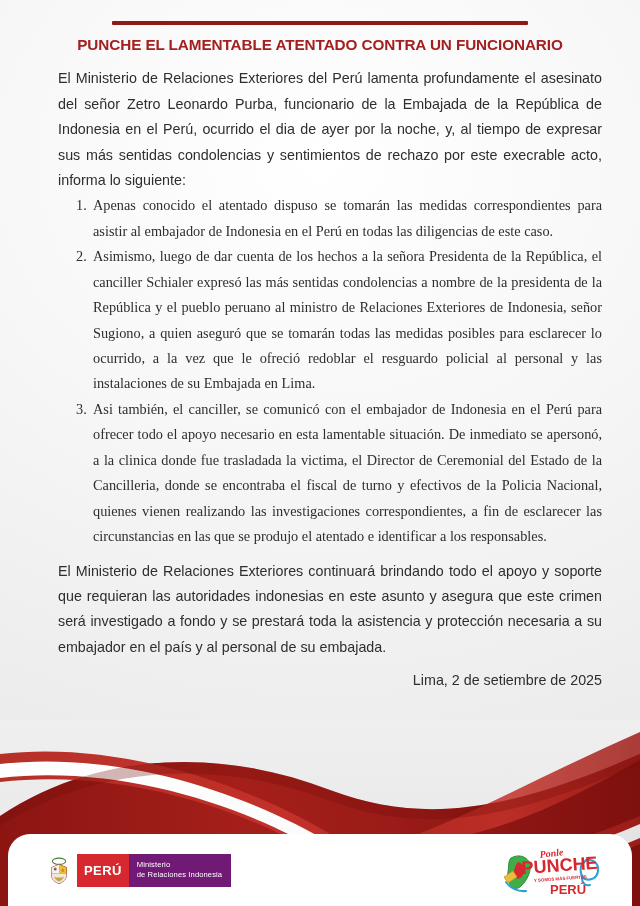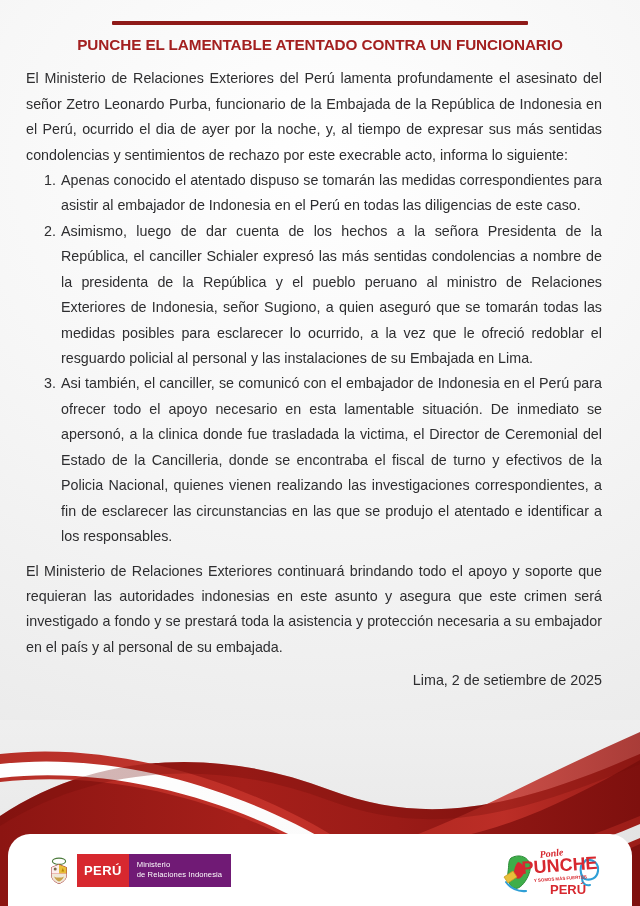--- a/index.html
+++ b/index.html
@@ -43,36 +43,37 @@
     font-weight: bold;
     color: #a32020;
     line-height: 1.32;
     letter-spacing: -0.1px;
     padding: 0 24px;
   }
 
   
   .body-wrap {
     position: relative;
-    padding: 11px 38px 0 26px;
+    padding: 11px 38px 0 58px;
     color: #2e2e30;
   }
   p.para {
     font-size: 14.3px;
     line-height: 1.78;
     text-align: justify;
     text-justify: inter-word;
     color: #2e2e30;
   }
 
   ol.numbered {
     list-style: none;
     margin: 0 0 0 18px;
     padding: 0;
     counter-reset: item;
+    font-family: Liberation Serif, serif;
   }
   ol.numbered > li {
     counter-increment: item;
     position: relative;
     padding-left: 17px;
     font-size: 14.3px;
     line-height: 1.78;
     text-align: justify;
     text-justify: inter-word;
   }

